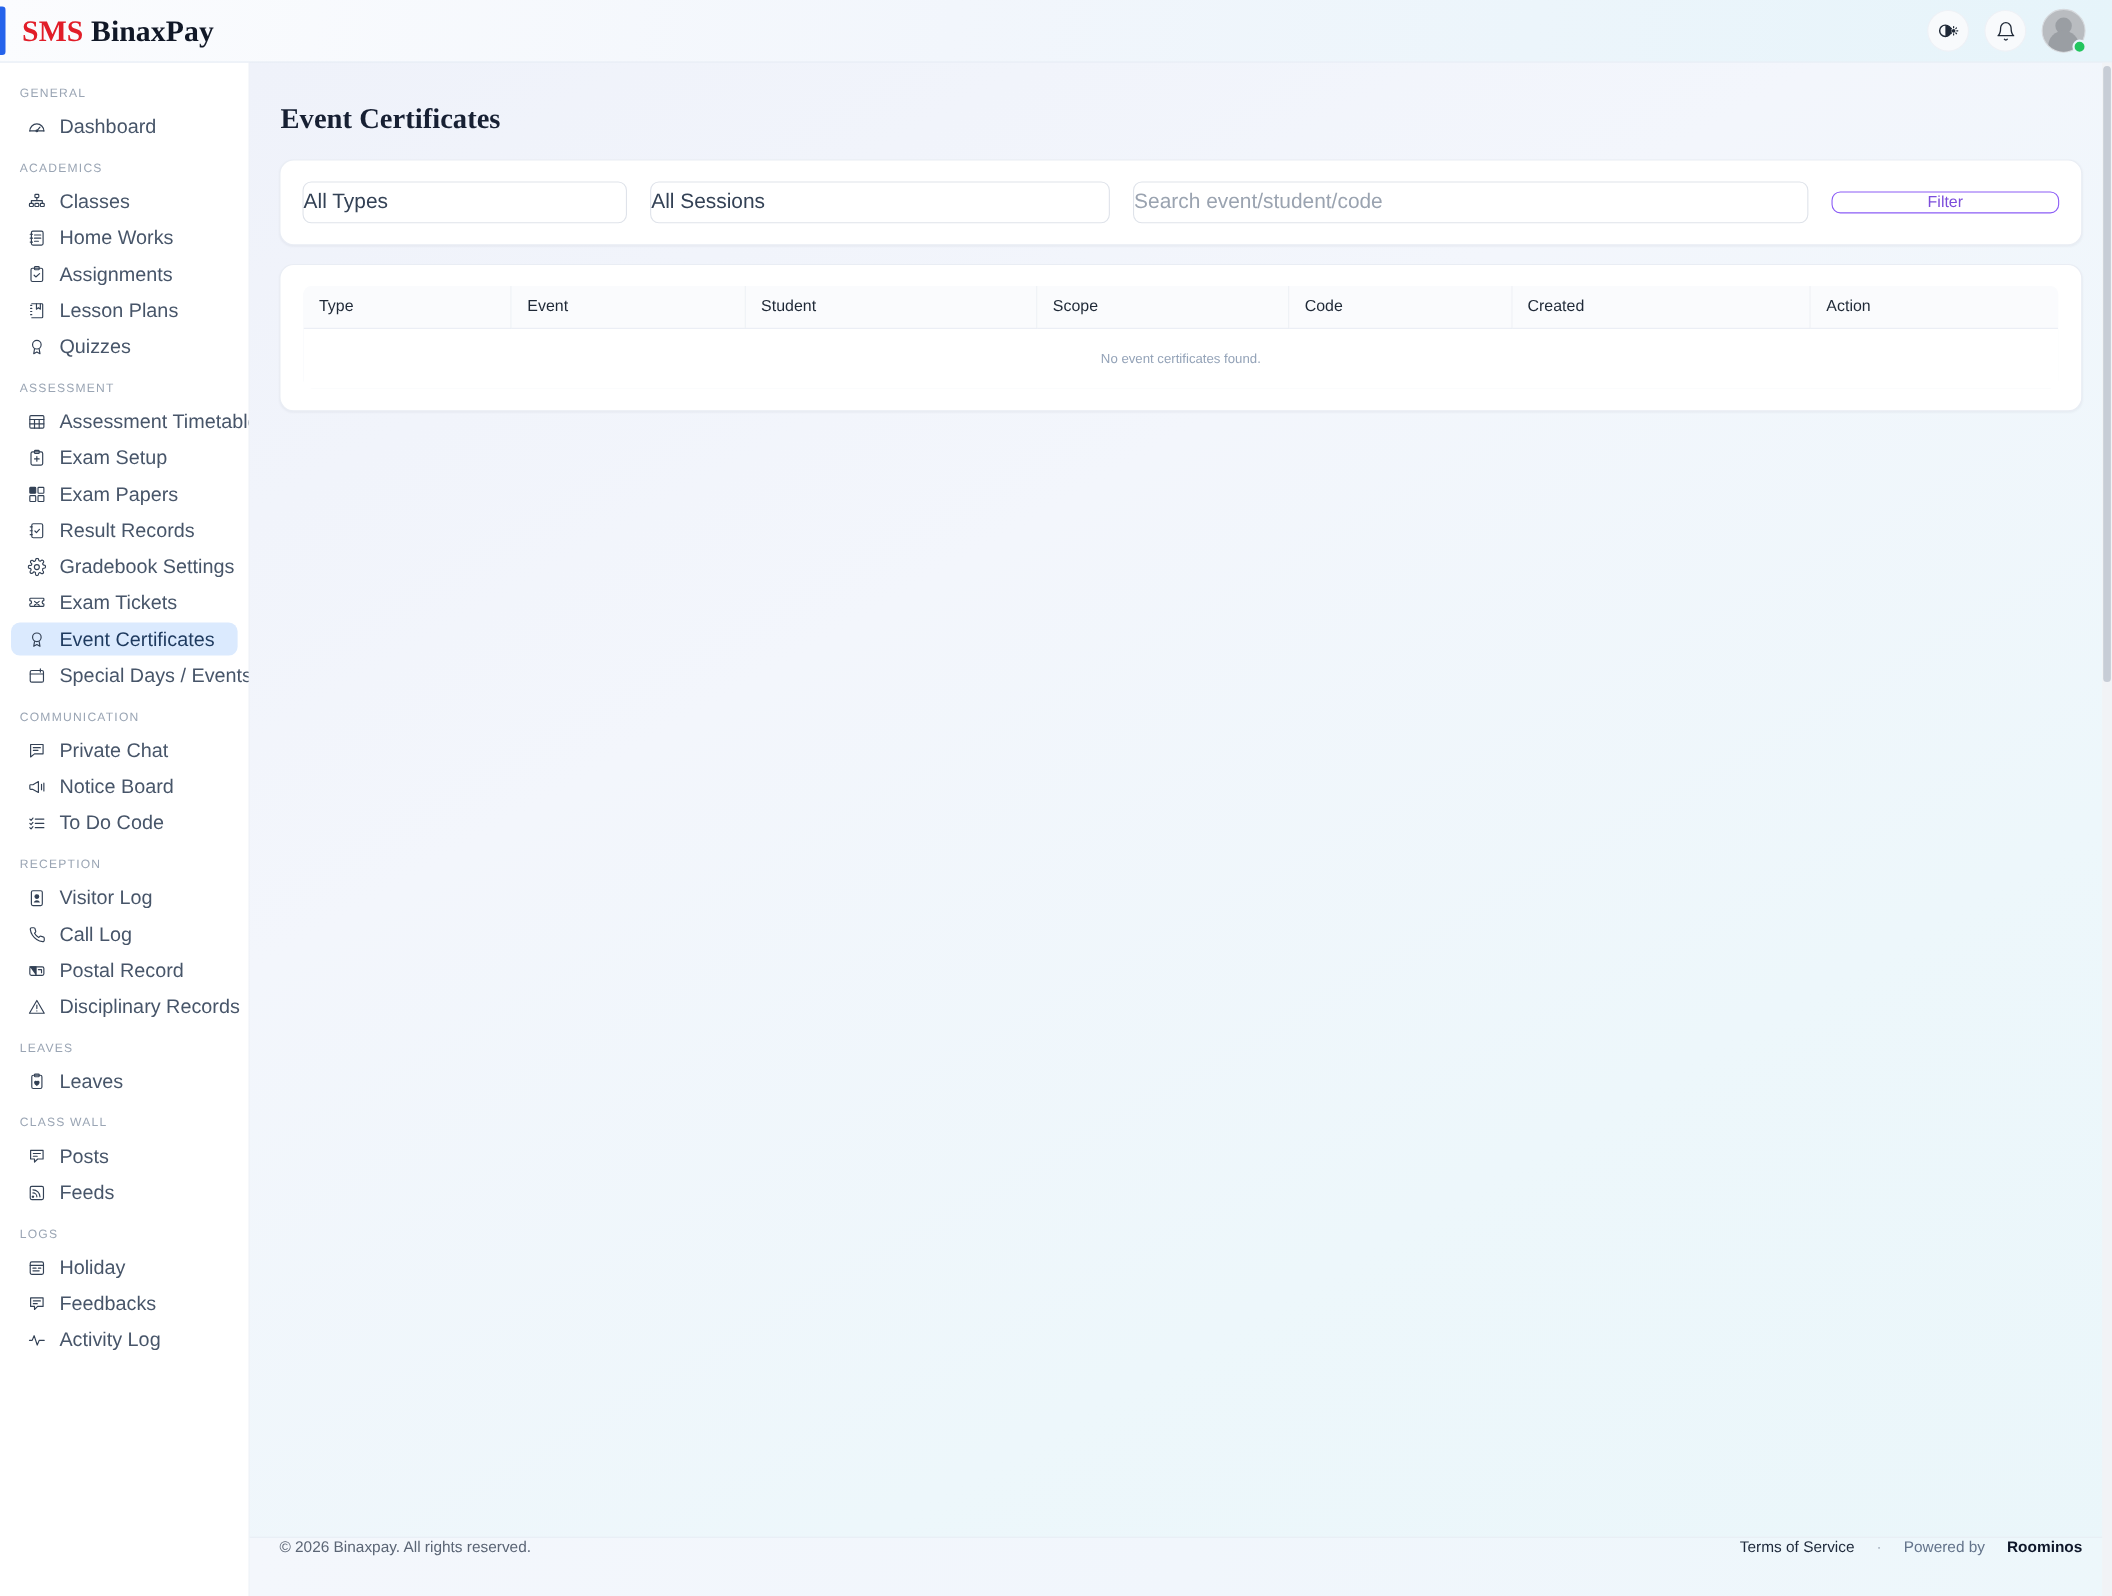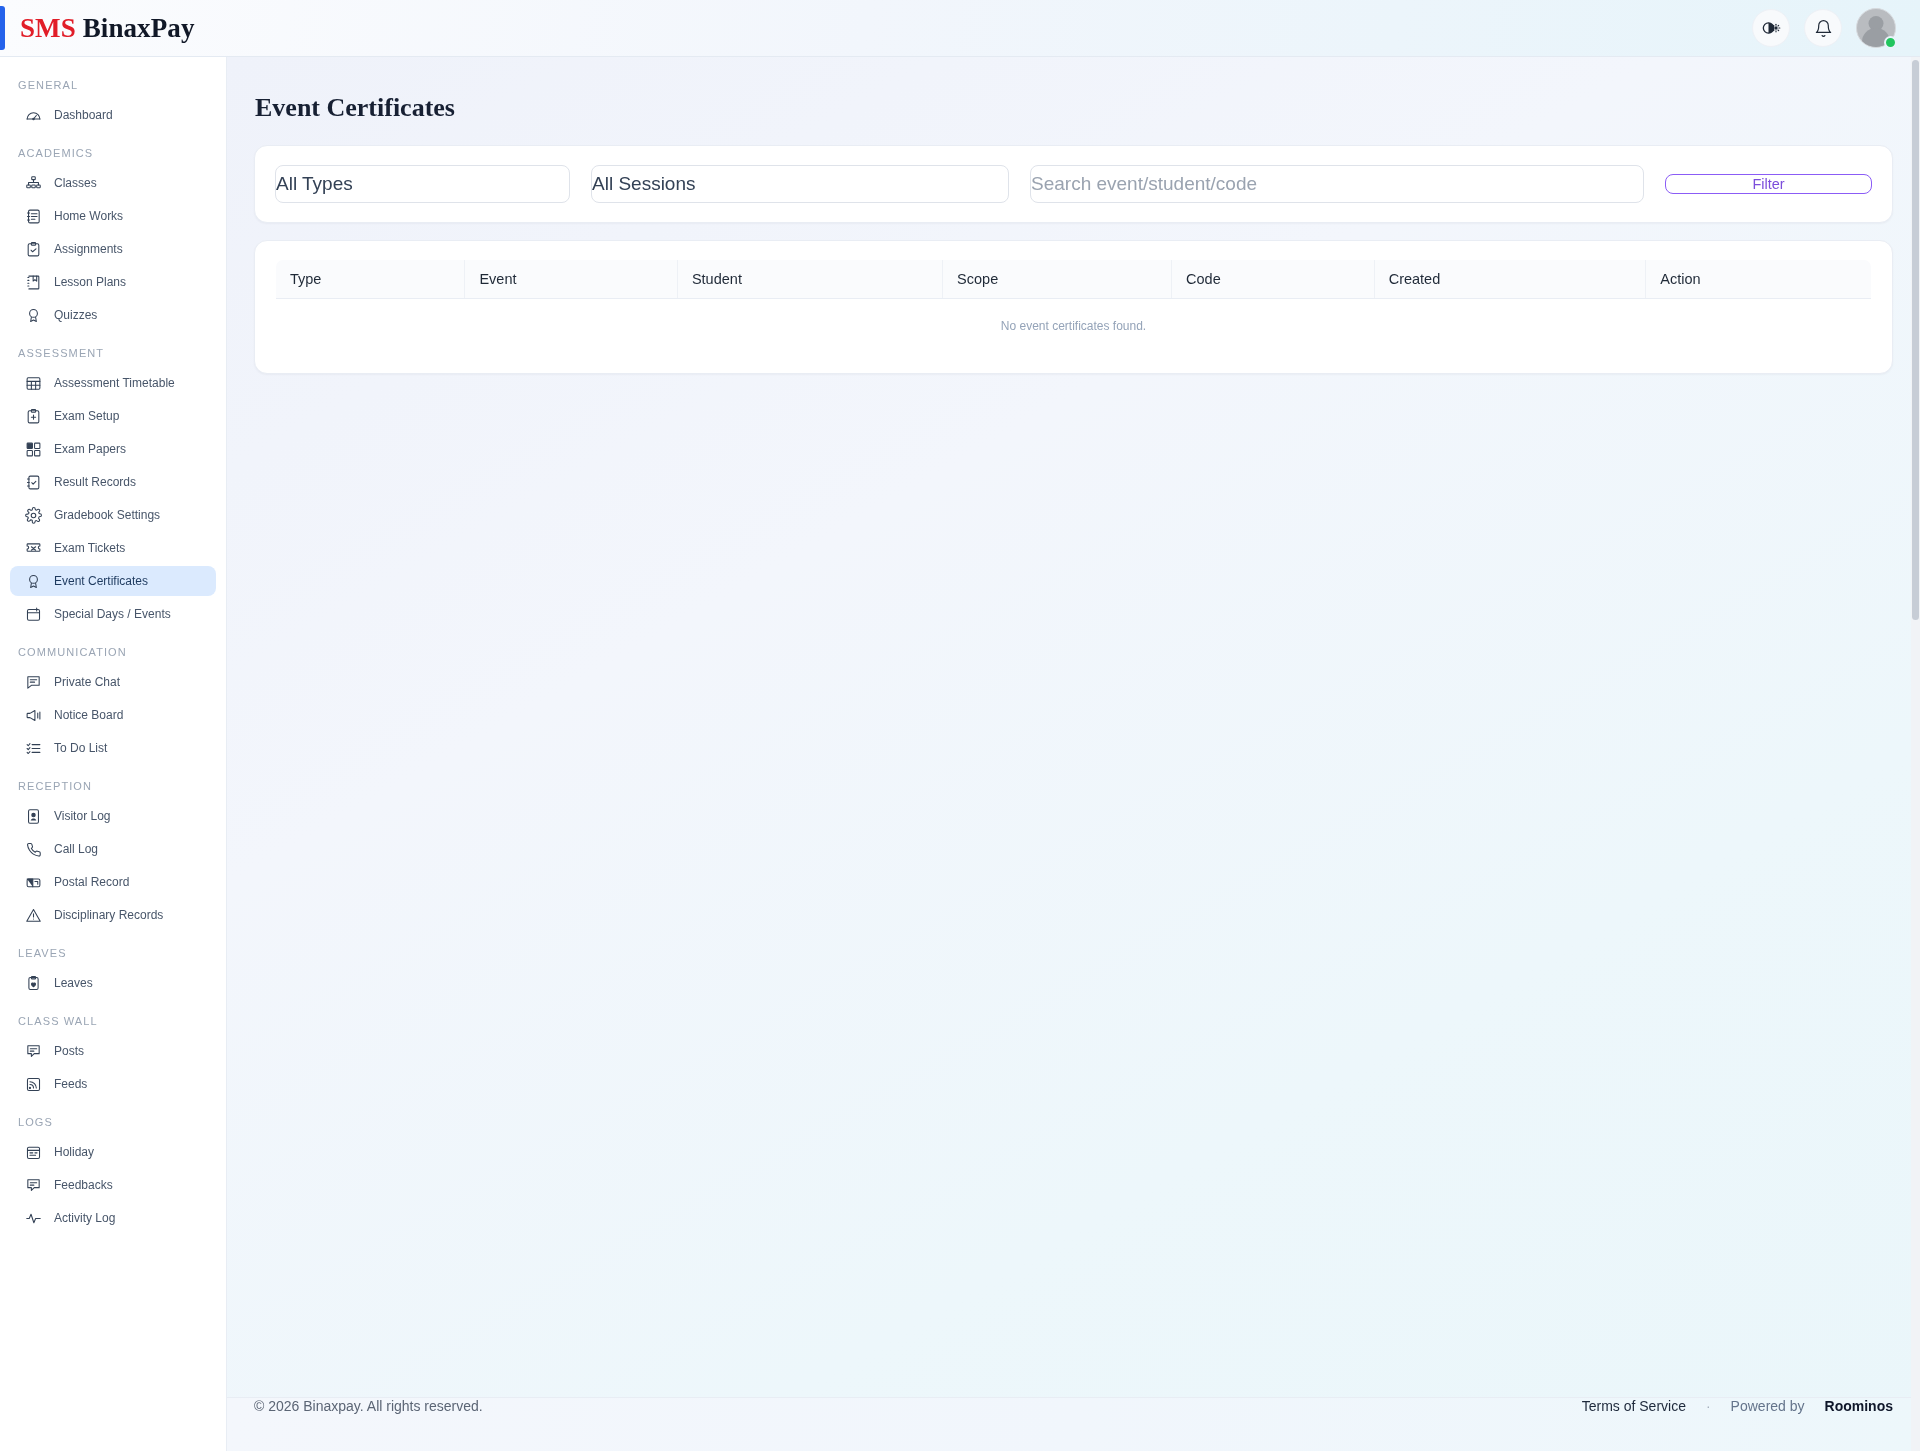--- a/index.html
+++ b/index.html
@@ -141,21 +141,21 @@
 
   .nav-item {
     display: flex;
     align-items: center;
     gap: 12px;
     height: 30px;
     margin: 3px 10px 3px 10px;
     padding: 0 8px 0 15px;
     border-radius: 8px;
     color: #475569;
-    font-size: 12px;
+    font-size: 18px;
     cursor: pointer;
     white-space: nowrap;
   }
   .nav-item.active {
     background: #dbeafe;
     color: #1e3a5f;
   }
   .nav-icon {
     width: 17px; height: 17px;
     flex: 0 0 17px;
@@ -515,21 +515,21 @@
           </span>
           <span class="nav-label">Notice Board</span>
         </div>
         <div class="nav-item">
           <span class="nav-icon">
             <svg viewBox="0 0 24 24" fill="none" stroke="currentColor" stroke-width="1.5" stroke-linecap="round" stroke-linejoin="round">
               <path d="M10 6.5h11M10 12h11M10 17.5h11"></path>
               <path d="M3 6.5l1.6 1.6L7 5.2M3 12l1.6 1.6L7 10.8M3 17.5l1.6 1.6L7 16.3"></path>
             </svg>
           </span>
-          <span class="nav-label">To Do List</span>
+          <span class="nav-label">To Do Code</span>
         </div>
         <div class="nav-section-label">RECEPTION</div>
         <div class="nav-item">
           <span class="nav-icon">
             <svg viewBox="0 0 24 24" fill="none" stroke="currentColor" stroke-width="1.5" stroke-linecap="round" stroke-linejoin="round">
               <rect x="5" y="2.5" width="14" height="19" rx="2"></rect>
               <circle cx="12" cy="10" r="2.4" fill="currentColor"></circle>
               <path d="M8 17.5c.8-1.8 2.3-2.7 4-2.7s3.2.9 4 2.7" fill="currentColor" stroke="none"></path>
             </svg>
           </span>

